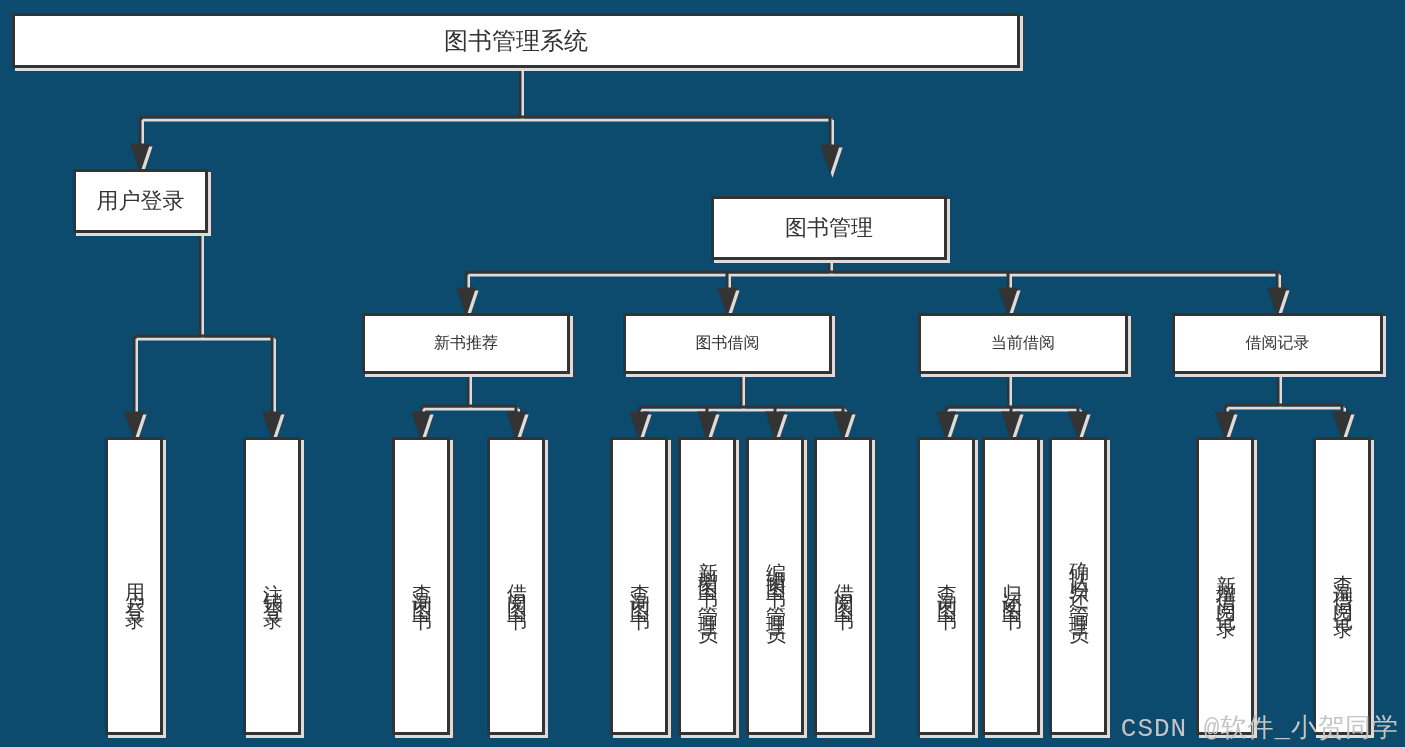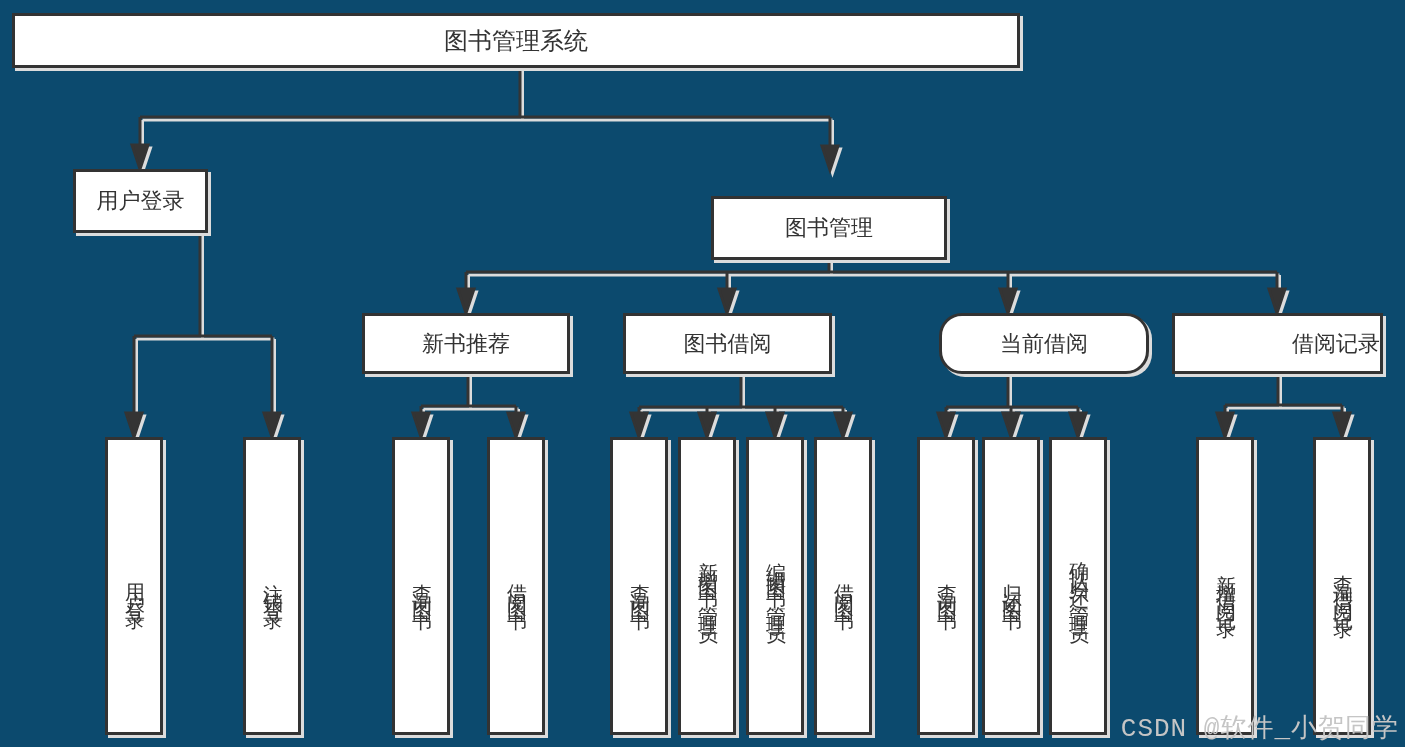--- a/index.html
+++ b/index.html
@@ -26,21 +26,21 @@
     background: #ffffff;
     border: 3px solid #333333;
     box-shadow: 3px 3px 0 #dcdcdc;
     display: flex;
     align-items: center;
     justify-content: center;
     text-align: center;
   }
   .root-box  { left: 12px;  top: 13px;  width: 1008px; height: 55px; font-size: 24px; }
   .lv1-box   { height: 64px; font-size: 22px; }
-  .lv2-box   { top: 313px; height: 61px; font-size: 22px; }
+  .lv2-box   { top: 313px; height: 61px; font-size: 16px; }
   .leaf-box  { top: 437px; width: 58px; height: 298px; }
   .vtext {
     writing-mode: vertical-rl;
     text-orientation: mixed;
     font-size: 20px;
     letter-spacing: 9px;
     white-space: nowrap;
   }
   .watermark {
     position: absolute;
@@ -103,24 +103,24 @@
   <div class="box lv1-box" style="left:711px; top:170px; width:236px;margin-top:26px;">
     <span>图书管理</span>
   </div>
 
   <div class="box lv2-box" style="left:362px; width:208px;">
     <span>新书推荐</span>
   </div>
   <div class="box lv2-box" style="left:623px; width:209px;">
     <span>图书借阅</span>
   </div>
-  <div class="box lv2-box" style="left:939px; width:210px;border-radius:23px;">
+  <div class="box lv2-box" style="left:918px; width:210px;">
     <span>当前借阅</span>
   </div>
-  <div class="box lv2-box" style="left:1172px; width:211px;justify-content:flex-end;">
+  <div class="box lv2-box" style="left:1172px; width:211px;">
     <span>借阅记录</span>
   </div>
 
   <div class="box leaf-box" style="left:105px;">
     <span class="vtext">用户登录</span>
   </div>
   <div class="box leaf-box" style="left:243px;">
     <span class="vtext">注销登录</span>
   </div>
 

